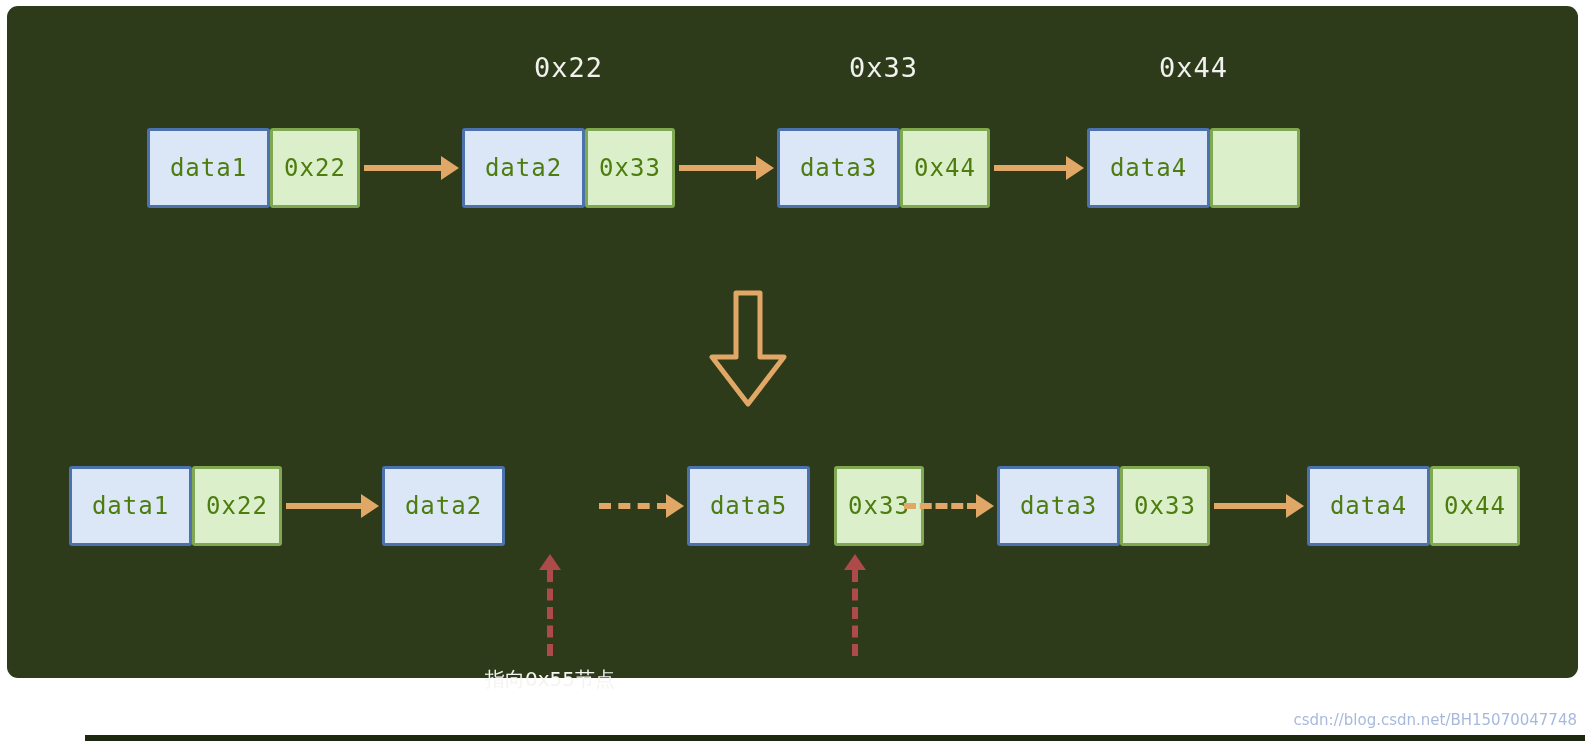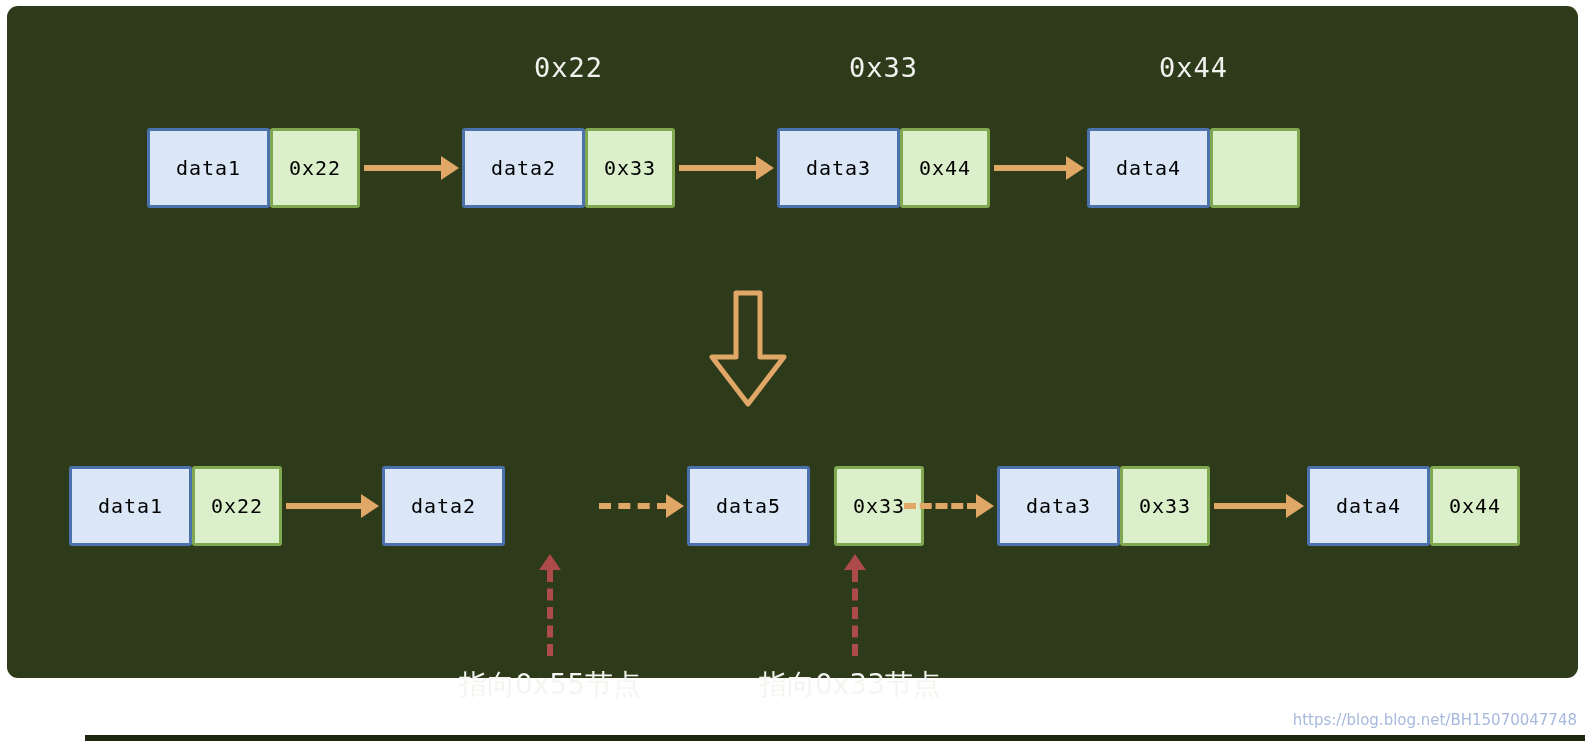--- a/index.html
+++ b/index.html
@@ -4,38 +4,38 @@
 <style>
   * { margin:0; padding:0; box-sizing:border-box; }
   html,body { background:#ffffff; }
   body { font-family:"DejaVu Sans Mono","DejaVu Sans",monospace; }
   .page { position:relative; width:1585px; height:742px; background:#ffffff; overflow:hidden; }
   .canvas { position:absolute; left:7px; top:6px; width:1571px; height:672px; background:#2d3b1a; border-radius:11px; }
 
   .addr-label { position:absolute; width:213px; text-align:center; color:#f1f1ee; font-size:27px; letter-spacing:1px; }
 
   .node { position:absolute; display:flex; height:80px; }
-  .cell { display:flex; align-items:center; justify-content:center; font-size:20px; color:#000000; letter-spacing:1px; }
+  .cell { display:flex; align-items:center; justify-content:center; font-size:24px; color:#4d7c0f; letter-spacing:1px; }
   .cell.data { width:123px; background:#dbe7f6; border:3px solid #4c72ae; border-radius:3px; }
   .cell.ptr  { width:90px;  background:#dcefcb; border:3px solid #7fa851; border-radius:3px; }
 
   .harrow { position:absolute; height:24px; }
   .harrow .line { position:absolute; left:0; right:15px; top:9px; border-top:6px solid #e1a766; }
   .harrow.dashed .line { border-top-style:dashed; }
   .harrow .head { position:absolute; right:0; top:0; width:0; height:0;
                   border-left:18px solid #e1a766; border-top:12px solid transparent; border-bottom:12px solid transparent; }
 
   .big-arrow { position:absolute; left:701px; top:284px; }
 
   .varrow { position:absolute; width:24px; }
   .varrow .head { position:absolute; left:1px; top:0; width:0; height:0;
                   border-bottom:16px solid #ad4a4a; border-left:11px solid transparent; border-right:11px solid transparent; }
   .varrow .line { position:absolute; left:9px; top:16px; bottom:0; border-left:6px dashed #ad4a4a; }
 
-  .annotation { position:absolute; width:240px; text-align:center; color:#f4f4f0; font-size:28px;
+  .annotation { position:absolute; width:240px; text-align:center; color:#f4f4f0; font-size:20px;
                 font-family:"DejaVu Sans","Liberation Sans",sans-serif; }
 
   .watermark { position:absolute; left:1270px; top:705px; width:300px; text-align:right;
                font-size:15px; color:rgba(150,173,215,0.85);
                font-family:"DejaVu Sans","Liberation Sans",sans-serif; }
 
   .bottom-bar { position:absolute; left:85px; right:0; top:735px; height:6px; background:#1e2810; }
 </style>
 </head>
 <body>
@@ -119,19 +119,18 @@
     <div class="varrow" style="left:531px; top:548px; height:102px;">
       <span class="head"></span>
         <span class="line"></span>
     </div>
     <div class="varrow" style="left:836px; top:548px; height:102px;">
       <span class="head"></span>
         <span class="line"></span>
     </div>
 
     <div class="annotation" style="left:423px; top:660px;">指向0x55节点</div>
-    <div class="annotation" style="left:723px; top:660px;">指向0x33节点</div>
 
-    <div class="watermark">https://blog.blog.net/BH15070047748</div>
+    <div class="watermark">csdn://blog.csdn.net/BH15070047748</div>
   </div>
 
   <div class="bottom-bar"></div>
 </div>
 
 </body></html>

